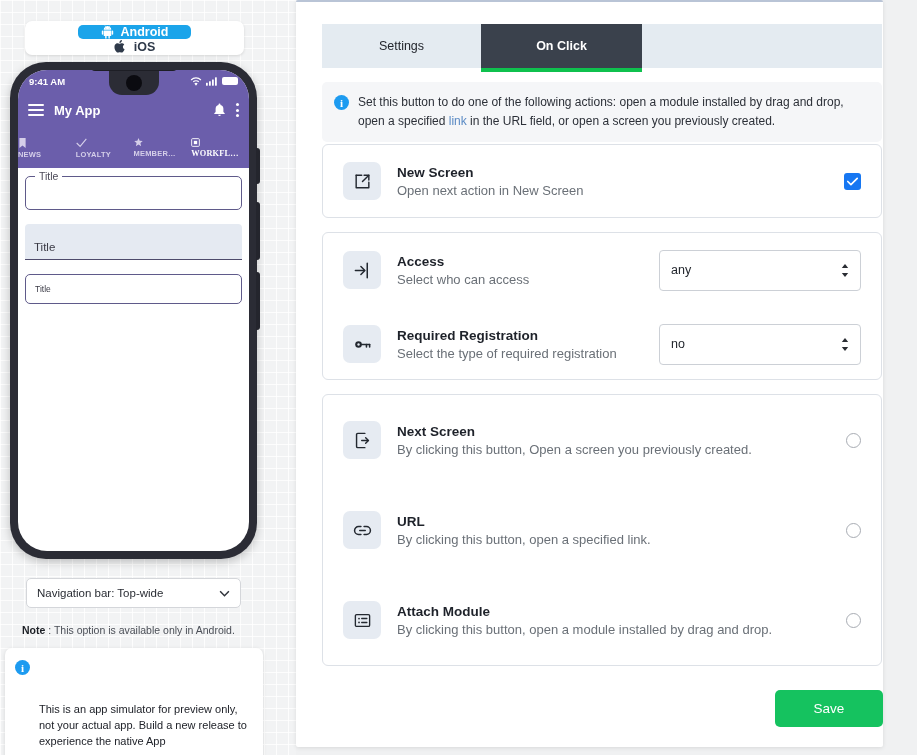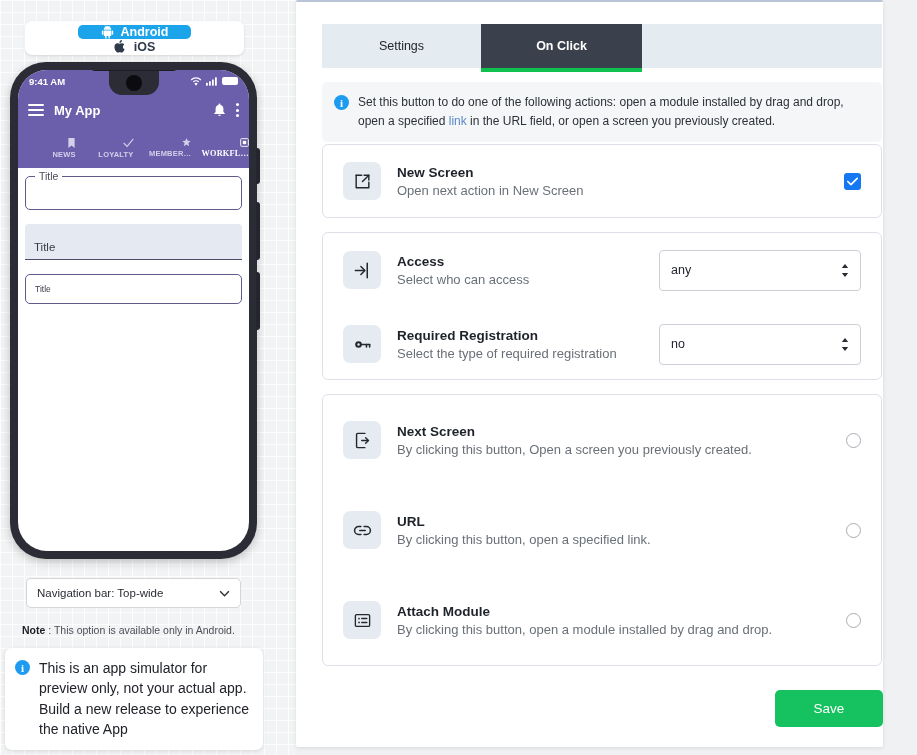--- a/index.html
+++ b/index.html
@@ -151,21 +151,21 @@
   #app-tabs {
     height: 40px;
     background: #6b5eab;
     display: flex;
     align-items: stretch;
   }
   .app-tab {
     flex: 1;
     display: flex;
     flex-direction: column;
-    align-items: flex-end;
+    align-items: flex-start;
     justify-content: center;
     gap: 2px;
     color: #d5cfe9;
     font-size: 7.5px;
     font-weight: bold;
     letter-spacing: .2px;
     cursor: pointer;
     overflow: hidden;
   }
   .app-tab.active { color: #ffffff; font-size: 8.3px; font-family: Liberation Serif, serif; }
@@ -241,23 +241,24 @@
     left: 5px; top: 648px;
     width: 258px;
     background: #fff;
     border-radius: 7px;
     box-shadow: 0 1px 4px rgba(0,0,0,.12);
     padding: 10px 11px 11px 10px;
     display: flex;
     gap: 9px;
   }
   #sim-notice .txt {
-    font-size: 14px;
+    font-size: 11px;
     line-height: 1.45;
     color: #20232a;
+    margin-top: 44px;
   }
   .info-dot {
     flex: 0 0 auto;
     width: 15px; height: 15px;
     border-radius: 50%;
     background: #1d9bf0;
     color: #fff;
     font-size: 11px;
     font-weight: bold;
     font-family: "Liberation Serif", serif;

